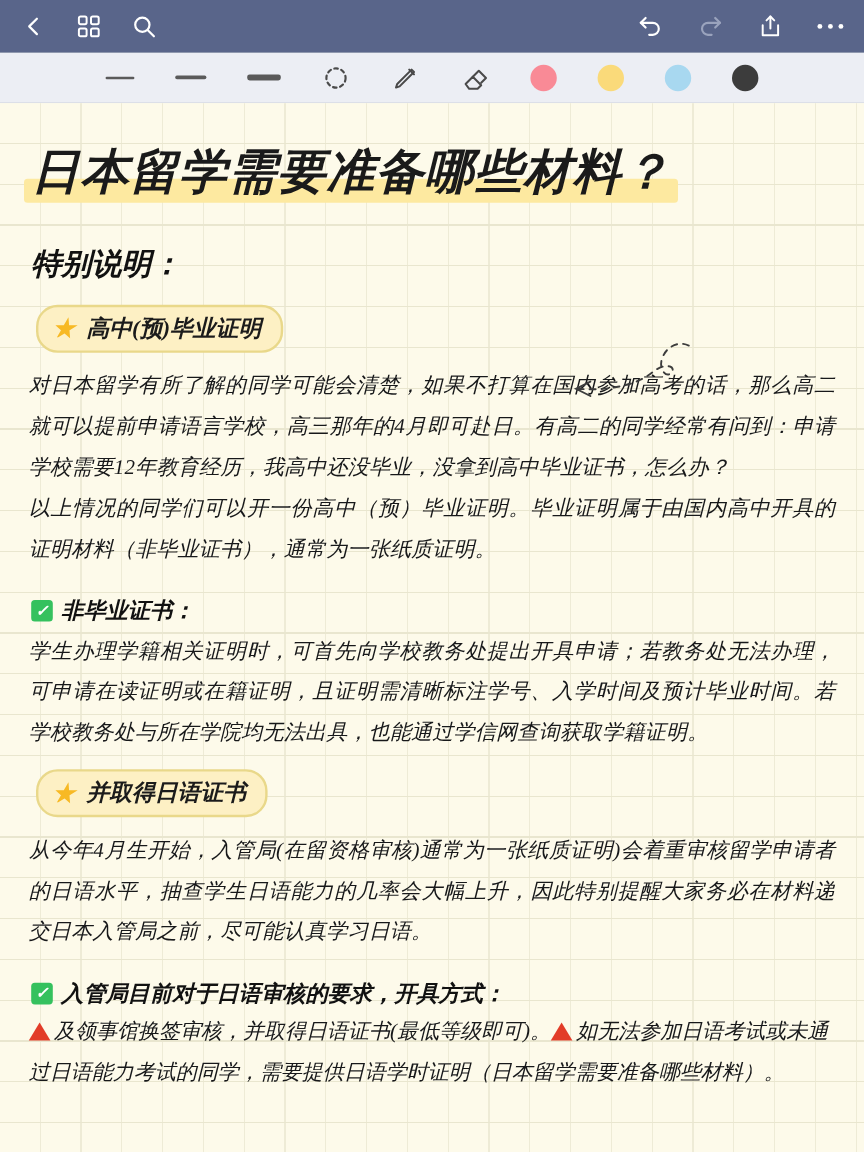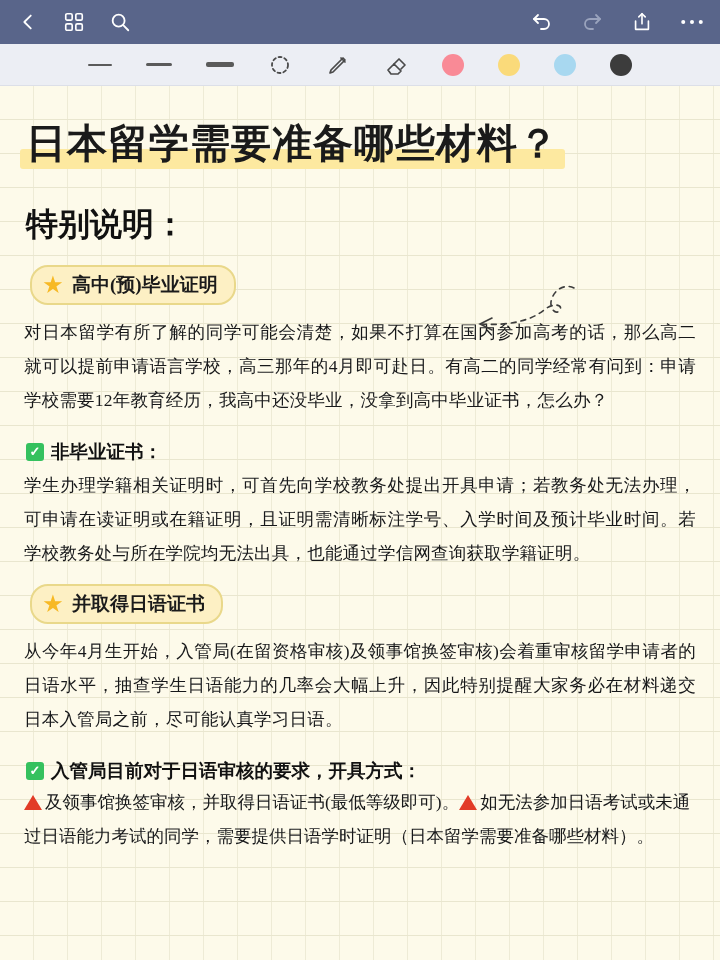--- a/index.html
+++ b/index.html
@@ -45,20 +45,21 @@
   
   .page {
     position: relative;
     height: calc(960px - 44px - 42px);
     background:
       repeating-linear-gradient(to bottom, transparent 0px, transparent 33px, #e9e6cf 33px, #e9e6cf 34px),
       repeating-linear-gradient(to right, transparent 0px, transparent 33px, #eeebd6 33px, #eeebd6 34px),
       #fdfaea;
     padding: 26px 24px 0 24px;
     overflow: hidden;
+    font-style: italic;
   }
 
   .title-wrap {
     display: inline-block;
     position: relative;
     margin: 4px 0 6px 2px;
   }
   .title-wrap .hl {
     position: absolute;
     left: -6px; right: -6px; bottom: 2px; height: 20px;
@@ -70,21 +71,21 @@
     position: relative;
     z-index: 1;
     font-size: 40px;
     font-weight: bold;
     letter-spacing: 1px;
     color: #1a1a1a;
     font-family: "Liberation Serif", serif;
   }
 
   .section-h {
-    font-size: 32px;
+    font-size: 25px;
     font-weight: bold;
     margin: 26px 0 4px 2px;
     color: #111;
   }
 
   .pill {
     display: inline-flex;
     align-items: center;
     gap: 8px;
     background: #fdf0c4;
@@ -253,34 +254,35 @@
     <path d="M104 6 C96 2 86 6 82 16 C78 26 86 34 90 28 C93 23 84 20 74 28 C62 38 40 44 12 42" stroke-dasharray="5 5"></path>
     <polyline points="22 36 10 42 22 48"></polyline>
   </svg>
 
   
   <div class="pill">
     <span class="star">★</span>
     <span>高中(预)毕业证明</span>
   </div>
   <p class="body">对日本留学有所了解的同学可能会清楚，如果不打算在国内参加高考的话，那么高二就可以提前申请语言学校，高三那年的4月即可赴日。有高二的同学经常有问到：申请学校需要12年教育经历，我高中还没毕业，没拿到高中毕业证书，怎么办？</p>
+  <p class="body tight">以上情况的同学们可以开一份高中（预）毕业证明。毕业证明属于由国内高中开具的证明材料（非毕业证书），通常为一张纸质证明。</p>
 
   
   <div class="check-head">
     <span class="cbox">✓</span>
     <span>非毕业证书：</span>
   </div>
   <p class="body">学生办理学籍相关证明时，可首先向学校教务处提出开具申请；若教务处无法办理，可申请在读证明或在籍证明，且证明需清晰标注学号、入学时间及预计毕业时间。若学校教务处与所在学院均无法出具，也能通过学信网查询获取学籍证明。</p>
 
   
   <div class="pill">
     <span class="star">★</span>
     <span>并取得日语证书</span>
   </div>
-  <p class="body">从今年4月生开始，入管局(在留资格审核)及领事馆换签审核)会着重审核留学申请者的日语水平，抽查学生日语能力的几率会大幅上升，因此特别提醒大家务必在材料递交日本入管局之前，尽可能认真学习日语。</p>
+  <p class="body">从今年4月生开始，入管局(在留资格审核)通常为一张纸质证明)会着重审核留学申请者的日语水平，抽查学生日语能力的几率会大幅上升，因此特别提醒大家务必在材料递交日本入管局之前，尽可能认真学习日语。</p>
 
   <div class="check-head">
     <span class="cbox">✓</span>
     <span>入管局目前对于日语审核的要求，开具方式：</span>
   </div>
 
   <p class="red-line">
     <span class="tri"></span><span>及领事馆换签审核，并取得日语证书(最低等级即可)。</span><span class="tri"></span><span>如无法参加日语考试或未通过日语能力考试的同学，需要提供日语学时证明（日本留学需要准备哪些材料）。</span>
   </p>
 

